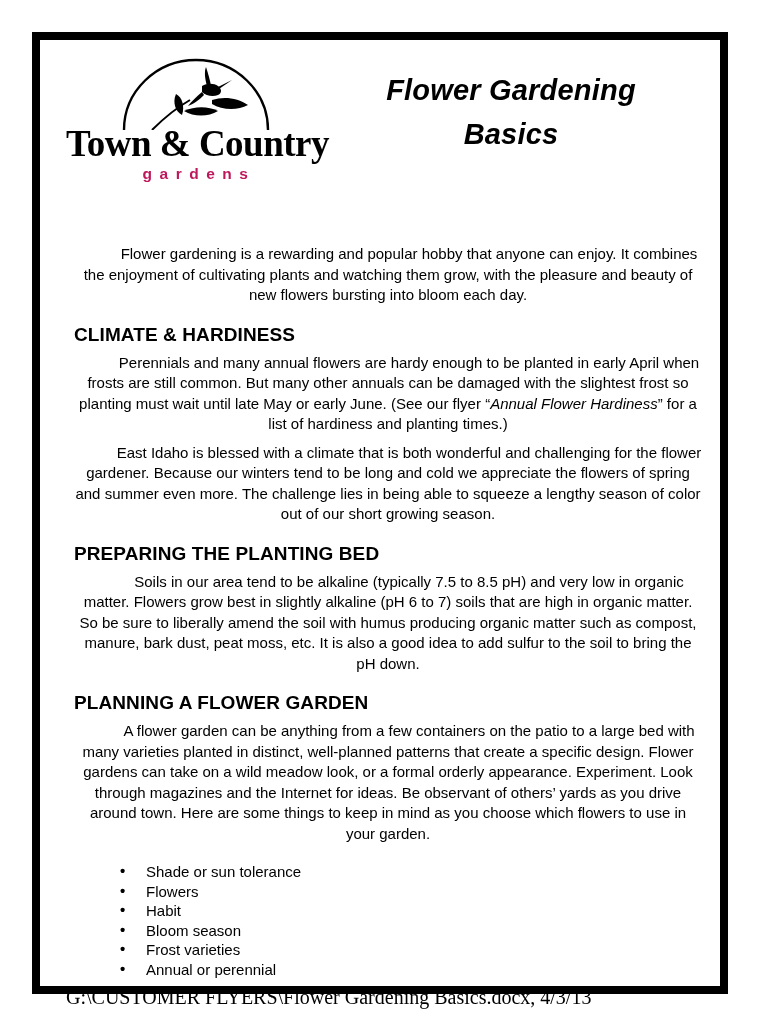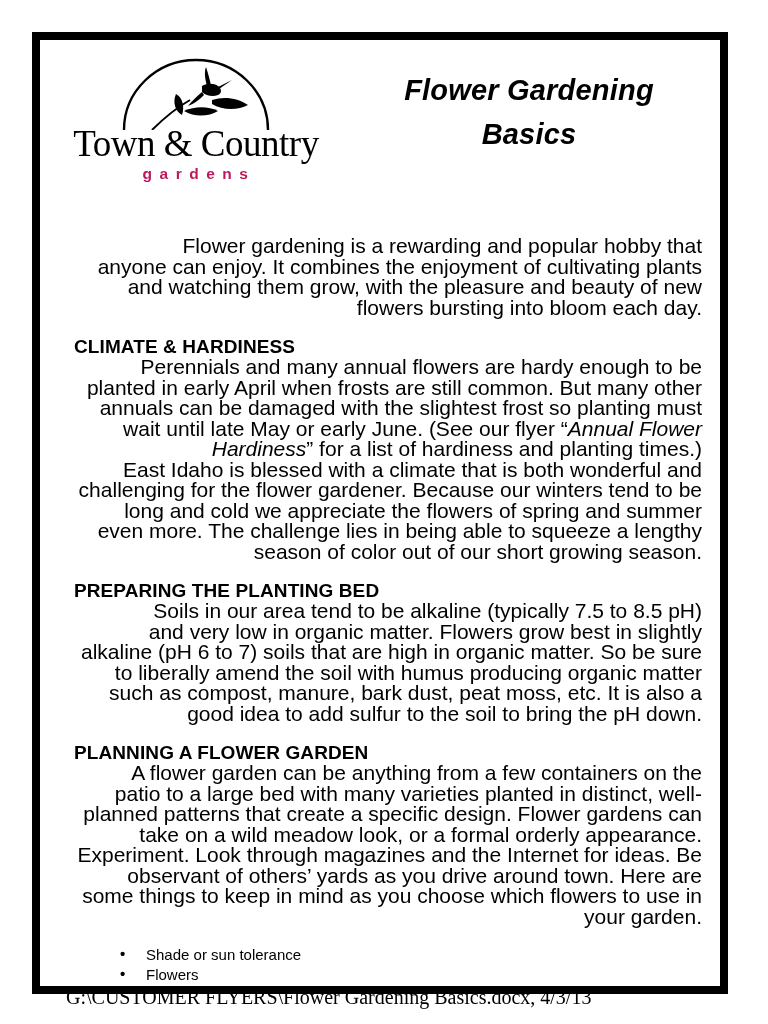--- a/index.html
+++ b/index.html
@@ -67,34 +67,35 @@
   .logo-mark svg { display: block; }
 
   .logo-wordmark {
     font-family: "Liberation Serif", serif;
     font-size: 37px;
     line-height: 40px;
     letter-spacing: -0.5px;
     white-space: nowrap;
     margin-top: -6px;
     color: #000;
+    font-weight: bold;
   }
   .logo-sub {
     font-family: "Liberation Sans", sans-serif;
     font-weight: bold;
     font-size: 15.5px;
     letter-spacing: 7.5px;
     margin-top: 1px;
     margin-left: 6px;
     color: #be185d;
   }
 
   .doc-title {
     position: absolute;
-    left: 300px;
+    left: 282px;
     top: 28px;
     width: 378px;
     text-align: center;
     font-family: "Liberation Sans", sans-serif;
     font-weight: bold;
     font-style: italic;
     font-size: 29px;
     line-height: 44px;
     letter-spacing: 0.2px;
   }
@@ -102,24 +103,24 @@
 
   
   .content {
     position: absolute;
     left: 34px;
     top: 196px;
     width: 628px;
   }
 
   p.body {
-    font-size: 21px;
+    font-size: 15px;
     line-height: 20.5px;
-    margin: 0 0 0 0;
-    text-align: right;
+    margin: 8px 0 0 0;
+    text-align: center;
   }
   p.indent { text-indent: 42px; }
 
   h2.section {
     font-size: 19px;
     font-weight: bold;
     margin: 19px 0 0 0;
     line-height: 20px;
     letter-spacing: 0.1px;
   }
@@ -216,21 +217,20 @@
         <p class="body indent">Soils in our area tend to be alkaline (typically 7.5 to 8.5 pH) and very low in organic matter. Flowers grow best in slightly alkaline (pH 6 to 7) soils that are high in organic matter. So be sure to liberally amend the soil with humus producing organic matter such as compost, manure, bark dust, peat moss, etc. It is also a good idea to add sulfur to the soil to bring the pH down.</p>
 
         <h2 class="section">PLANNING A FLOWER GARDEN</h2>
         <p class="body indent">A flower garden can be anything from a few containers on the patio to a large bed with many varieties planted in distinct, well-planned patterns that create a specific design. Flower gardens can take on a wild meadow look, or a formal orderly appearance. Experiment. Look through magazines and the Internet for ideas. Be observant of others’ yards as you drive around town.  Here are some things to keep in mind as you choose which flowers to use in your garden.</p>
 
         <ul class="bullets">
           <li>Shade or sun tolerance</li>
           <li>Flowers</li>
           <li>Habit</li>
           <li>Bloom season</li>
-          <li>Color</li>
           <li>Frost varieties</li>
           <li>Annual or perennial</li>
         </ul>
 
       </div>
 
     </div>
   </div>
 
   <div class="footer">G:\CUSTOMER FLYERS\Flower Gardening Basics.docx, 4/3/13</div>

